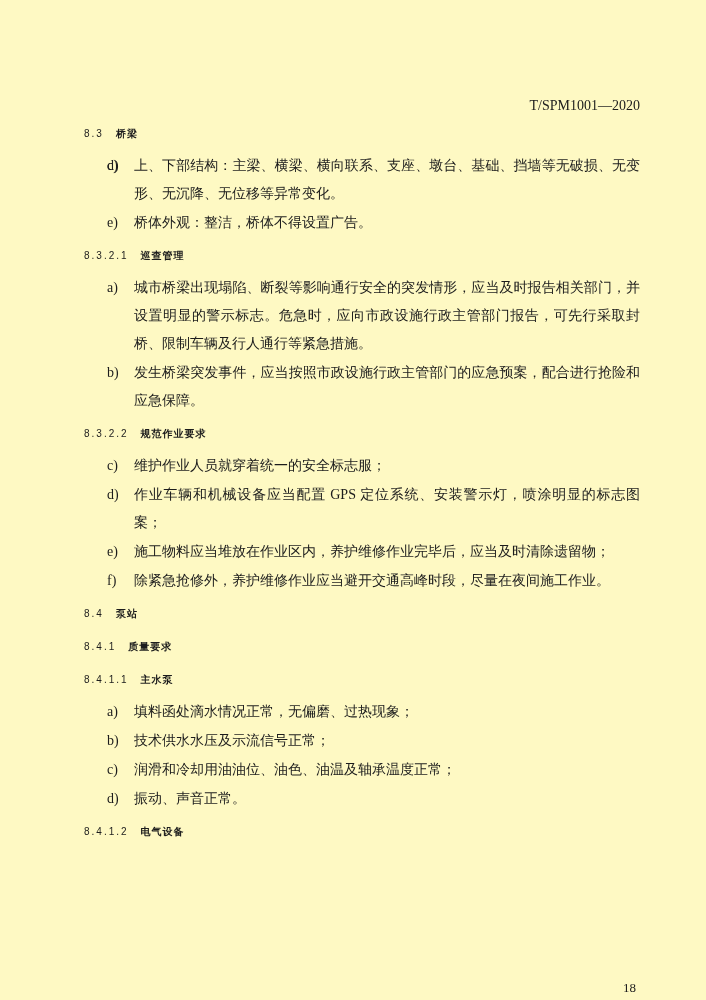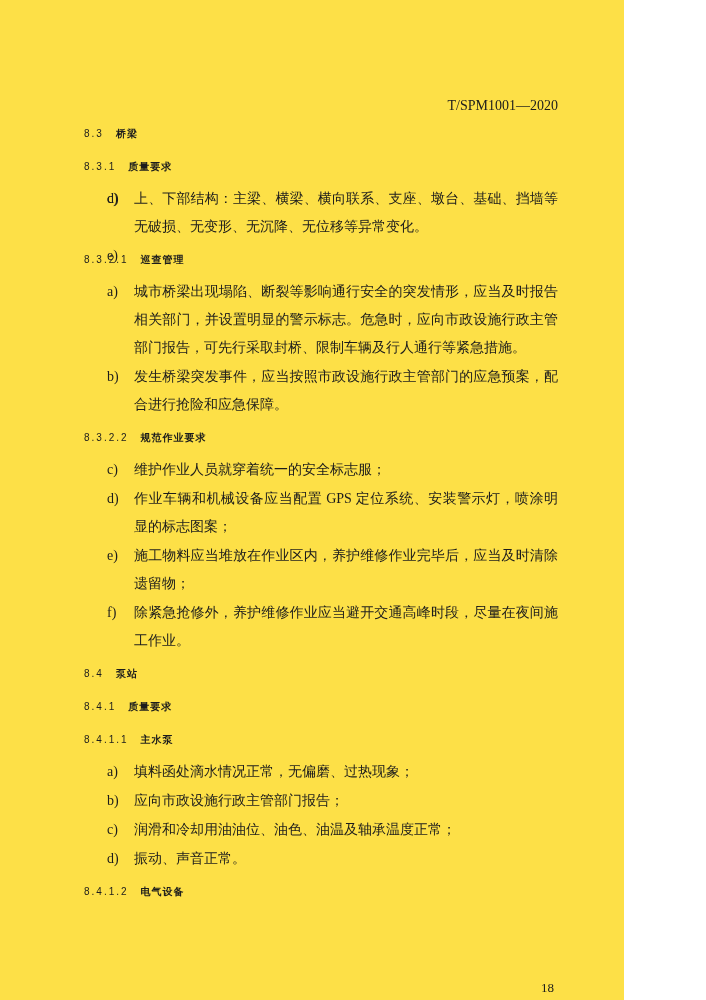--- a/index.html
+++ b/index.html
@@ -2,23 +2,23 @@
 <html><head>
 <meta charset="utf-8">
 <style>
   html, body {
     margin: 0;
     padding: 0;
     background: #ffffff;
   }
   .page {
     position: relative;
-    width: 624px;
+    width: 706px;
     height: 1000px;
-    background: #fde047;
+    background: #fef9c3;
     box-sizing: border-box;
     overflow: hidden;
     color: #1c1c1c;
   }
   .content-area {
     position: absolute;
     top: 98px;
     left: 84px;
     right: 66px;
   }
@@ -74,34 +74,31 @@
 <div class="page">
   <div class="content-area">
     <div class="doc-header">
       <span>T/SPM1001—2020</span>
     </div>
     <div id="document-body">
   <div class="heading level-2">
     <span class="sec-num">8.3</span><span class="sec-title">桥梁</span>
   </div>
 
-  <div class="heading level-3">
-    <span class="sec-num">8.3.1</span><span class="sec-title">质量要求</span>
-  </div>
 
   <div class="item">
     <span class="marker">c)</span>
   </div>
 
   <div class="item">
     <span class="marker">d)</span><span class="item-text">上、下部结构：主梁、横梁、横向联系、支座、墩台、基础、挡墙等无破损、无变形、无沉降、无位移等异常变化。</span>
   </div>
 
   <div class="item">
-    <span class="marker">e)</span>
+    <span class="marker">e)</span><span class="item-text">桥体外观：整洁，桥体不得设置广告。</span>
   </div>
 
 
   <div class="heading level-4">
     <span class="sec-num">8.3.2.1</span><span class="sec-title">巡查管理</span>
   </div>
 
   <div class="item">
     <span class="marker">a)</span><span class="item-text">城市桥梁出现塌陷、断裂等影响通行安全的突发情形，应当及时报告相关部门，并设置明显的警示标志。危急时，应向市政设施行政主管部门报告，可先行采取封桥、限制车辆及行人通行等紧急措施。</span>
   </div>
@@ -140,21 +137,21 @@
 
   <div class="heading level-4">
     <span class="sec-num">8.4.1.1</span><span class="sec-title">主水泵</span>
   </div>
 
   <div class="item">
     <span class="marker">a)</span><span class="item-text">填料函处滴水情况正常，无偏磨、过热现象；</span>
   </div>
 
   <div class="item">
-    <span class="marker">b)</span><span class="item-text">应向市政设施行政主管部门报告；</span>
+    <span class="marker">b)</span><span class="item-text">技术供水水压及示流信号正常；</span>
   </div>
 
   <div class="item">
     <span class="marker">c)</span><span class="item-text">润滑和冷却用油油位、油色、油温及轴承温度正常；</span>
   </div>
 
   <div class="item">
     <span class="marker">d)</span><span class="item-text">振动、声音正常。</span>
   </div>
 

